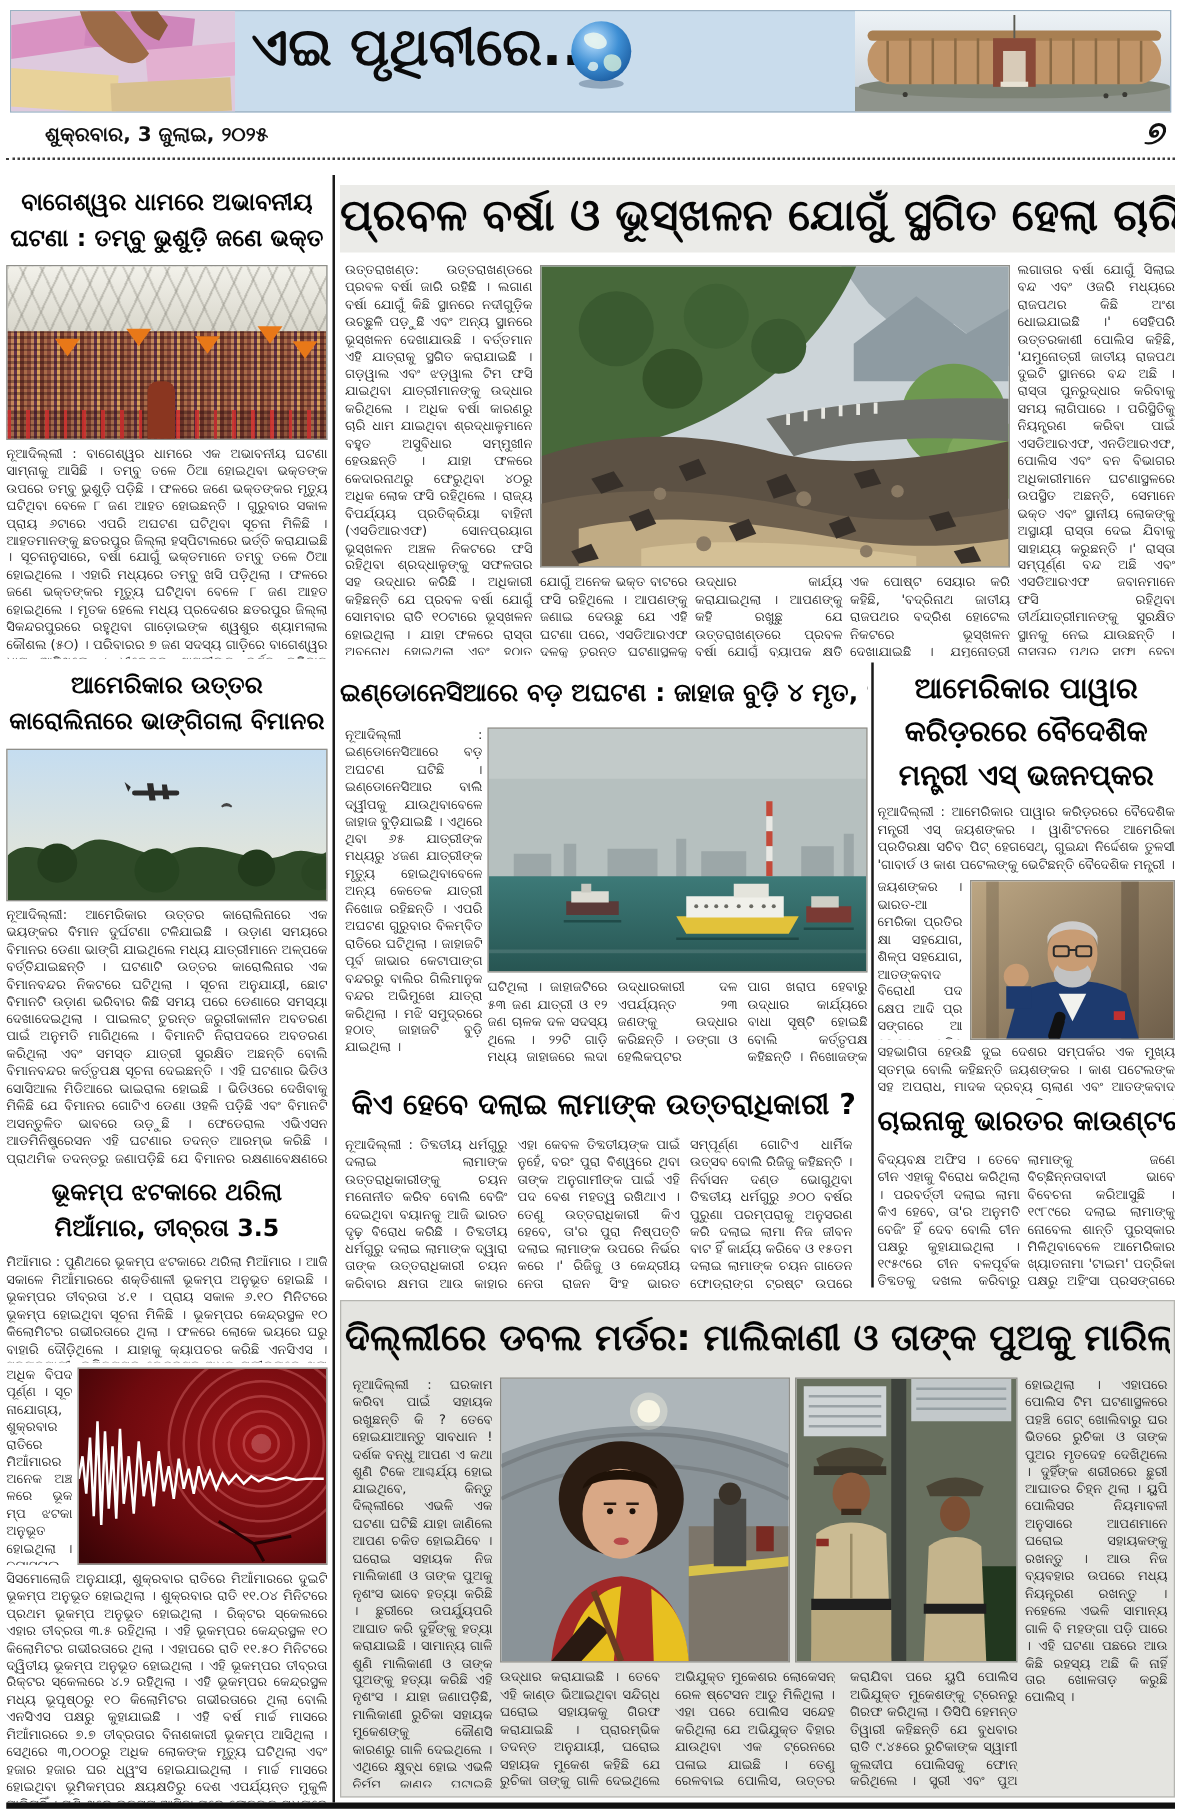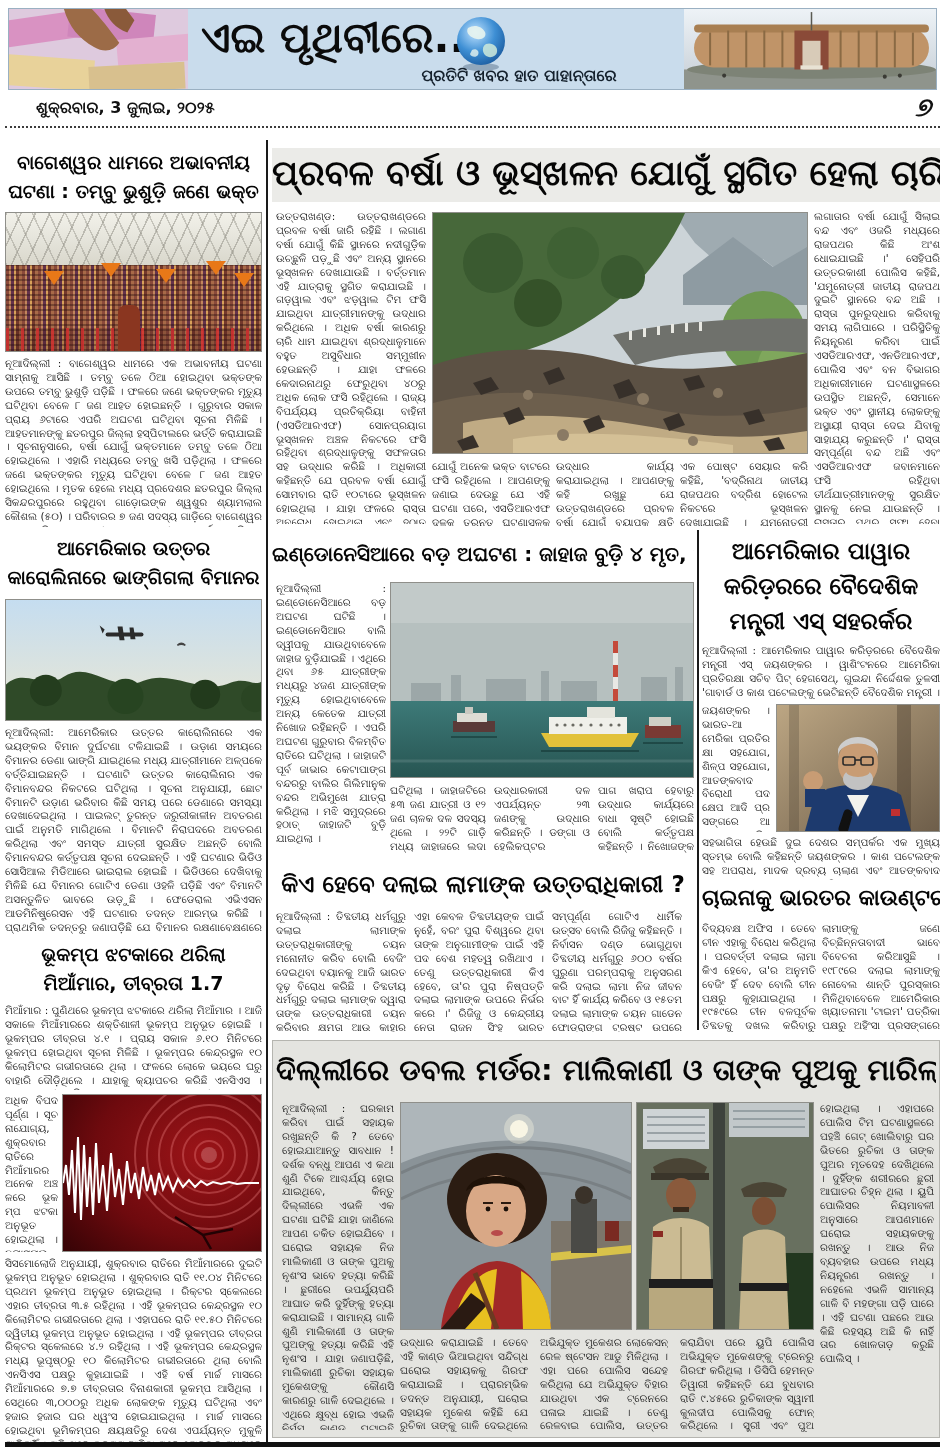--- a/index.html
+++ b/index.html
@@ -72,21 +72,20 @@
             <stop offset="100%" stop-color="#1a5a9e"></stop>
         </radialGradient>
       </defs>
       <ellipse cx="29" cy="53" rx="18" ry="4" fill="rgba(40,70,100,.35)"></ellipse>
       <circle cx="29" cy="27" r="24" fill="url(#gb)"></circle>
       <path d="M16 14 C 22 10 30 12 33 18 C 35 23 30 26 25 25 C 19 24 13 19 16 14 Z" fill="#e8f4ee" opacity=".9"></path>
       <path d="M34 30 C 40 28 46 32 45 38 C 44 43 37 45 33 41 C 30 38 30 32 34 30 Z" fill="#cfeadb" opacity=".85"></path>
       <path d="M20 36 C 24 34 28 37 26 41 C 24 44 19 43 18 40 Z" fill="#e8f4ee" opacity=".8"></path>
     </svg>
   </div>
-  <div class="banner-tagline">ପ୍ରତିଟି ଖବର ହାତ ପାହାନ୍ତାରେ</div>
   <div class="ph" style="left:675px; top:-1px; width:255px; height:84px; border:none;">
     <svg viewBox="0 0 254 82" preserveAspectRatio="none">
       <defs>
           <linearGradient id="sk" x1="0" y1="0" x2="0" y2="1">
         <stop offset="0%" stop-color="#eef3f7"></stop>
             <stop offset="100%" stop-color="#c3ccd4"></stop>
           </linearGradient>
         </defs>
       <rect width="254" height="82" fill="url(#sk)"></rect>
       <rect y="60" width="254" height="22" fill="#8f948c"></rect>
@@ -162,21 +161,21 @@
     <path d="M0 122 L0 86 C 18 68 38 92 58 78 C 84 60 108 96 138 82 C 168 70 198 98 226 84 C 240 78 250 88 256 83 L256 122 Z" fill="#2f4a28"></path>
     <circle cx="40" cy="92" r="16" fill="#243d1e"></circle>
       <circle cx="120" cy="98" r="18" fill="#274421"></circle>
     <circle cx="200" cy="96" r="15" fill="#223a1c"></circle>
       <circle cx="250" cy="100" r="14" fill="#2a4523"></circle>
   </svg>
 </div>
 
 <div class="abs body-text" style="left:5px; top:726px; width:257px; height:208px;">ନୂଆଦିଲ୍ଲୀ: ଆମେରିକାର ଉତ୍ତର କାରୋଲିନାରେ ଏକ ଭୟଙ୍କର ବିମାନ ଦୁର୍ଘଟଣା ଟଳିଯାଇଛି । ଉଡ଼ାଣ ସମୟରେ ବିମାନର ଡେଣା ଭାଙ୍ଗି ଯାଇଥିଲେ ମଧ୍ୟ ଯାତ୍ରୀମାନେ ଅଳ୍ପକେ ବର୍ତ୍ତିଯାଇଛନ୍ତି । ଘଟଣାଟି ଉତ୍ତର କାରୋଲିନାର ଏକ ବିମାନବନ୍ଦର ନିକଟରେ ଘଟିଥିଲା । ସୂଚନା ଅନୁଯାୟୀ, ଛୋଟ ବିମାନଟି ଉଡ଼ାଣ ଭରିବାର କିଛି ସମୟ ପରେ ଡେଣାରେ ସମସ୍ୟା ଦେଖାଦେଇଥିଲା । ପାଇଲଟ୍ ତୁରନ୍ତ ଜରୁରୀକାଳୀନ ଅବତରଣ ପାଇଁ ଅନୁମତି ମାଗିଥିଲେ । ବିମାନଟି ନିରାପଦରେ ଅବତରଣ କରିଥିଲା ଏବଂ ସମସ୍ତ ଯାତ୍ରୀ ସୁରକ୍ଷିତ ଅଛନ୍ତି ବୋଲି ବିମାନବନ୍ଦର କର୍ତ୍ତୃପକ୍ଷ ସୂଚନା ଦେଇଛନ୍ତି । ଏହି ଘଟଣାର ଭିଡିଓ ସୋସିଆଲ ମିଡିଆରେ ଭାଇରାଲ ହୋଇଛି । ଭିଡିଓରେ ଦେଖିବାକୁ ମିଳିଛି ଯେ ବିମାନର ଗୋଟିଏ ଡେଣା ଓହଳି ପଡ଼ିଛି ଏବଂ ବିମାନଟି ଅସନ୍ତୁଳିତ ଭାବରେ ଉଡ଼ୁଛି । ଫେଡେରାଲ ଏଭିଏସନ ଆଡମିନିଷ୍ଟ୍ରେସନ ଏହି ଘଟଣାର ତଦନ୍ତ ଆରମ୍ଭ କରିଛି । ପ୍ରାଥମିକ ତଦନ୍ତରୁ ଜଣାପଡ଼ିଛି ଯେ ବିମାନର ରକ୍ଷଣାବେକ୍ଷଣରେ ତ୍ରୁଟି ରହିଥିଲା । ''ସାମାନ୍ୟ ଅଘଟ'' ଘଟିଛି, କିନ୍ତୁ ପୂର୍ବରୁ ଯାଞ୍ଚ କରାଯାଇଥିଲେ ଏଭଳି ଘଟଣା ଘଟି ନଥାନ୍ତା ବୋଲି ବିଶେଷଜ୍ଞ କହିଛନ୍ତି । ଯାତ୍ରୀମାନେ ଭଗବାନଙ୍କୁ ଧନ୍ୟବାଦ ଦେଇଛନ୍ତି ।</div>
 
-<div class="abs headline h-left" style="left:5px; top:940px; width:257px; height:60px;">ଭୂକମ୍ପ ଝଟକାରେ ଥରିଲା ମିଆଁମାର, ତୀବ୍ରତା 1.7</div>
+<div class="abs headline h-left" style="left:5px; top:940px; width:257px; height:60px;">ଭୂକମ୍ପ ଝଟକାରେ ଥରିଲା ମିଆଁମାର, ତୀବ୍ରତା 3.5</div>
 
 <div class="abs body-text" style="left:5px; top:1004px; width:257px; height:86px;">ମିଆଁମାର : ପୁଣିଥରେ ଭୂକମ୍ପ ଝଟକାରେ ଥରିଲା ମିଆଁମାର । ଆଜି ସକାଳେ ମିଆଁମାରରେ ଶକ୍ତିଶାଳୀ ଭୂକମ୍ପ ଅନୁଭୂତ ହୋଇଛି । ଭୂକମ୍ପର ତୀବ୍ରତା ୪.୧ । ପ୍ରାୟ ସକାଳ ୬.୧୦ ମିନିଟରେ ଭୂକମ୍ପ ହୋଇଥିବା ସୂଚନା ମିଳିଛି । ଭୂକମ୍ପର କେନ୍ଦ୍ରସ୍ଥଳ ୧୦ କିଲୋମିଟର ଗଭୀରତାରେ ଥିଲା । ଫଳରେ ଲୋକେ ଭୟରେ ଘରୁ ବାହାରି ଦୌଡ଼ିଥିଲେ । ଯାହାକୁ କ୍ୟାପଚର କରିଛି ଏନସିଏସ । ସୂଚନାନୁଯାୟୀ, ଭୂମିକମ୍ପର କେନ୍ଦ୍ରସ୍ଥଳ ଅଧିକ ଗଭୀରତାରେ ଥିଲା । ଯାହା ଫଳରେ ପୁଣି ଥରେ ଭୂକମ୍ପ ଝଟକା ସମ୍ଭାବନା ସୃଷ୍ଟି କରିଛି । ଯାହା ଗଭୀର ଭୂକମ୍ପ ଅପେକ୍ଷା ଏହା</div>
 
 <div class="abs body-text" style="left:5px; top:1094px; width:53px; height:158px; word-break:break-all;">ଅଧିକ ବିପଦପୂର୍ଣ୍ଣ । ସୂଚନାଯୋଗ୍ୟ, ଶୁକ୍ରବାର ରାତିରେ ମିଆଁମାରର ଅନେକ ଅଞ୍ଚଳରେ ଭୂକମ୍ପ ଝଟକା ଅନୁଭୂତ ହୋଇଥିଲା । ନ୍ୟାସନାଲ ସେଣ୍ଟର ଫର</div>
 
 <div class="ph" style="left:62px; top:1094px; width:200px; height:158px;">
   <svg viewBox="0 0 198 156" preserveAspectRatio="none">
     <defs>
         <radialGradient id="rg" cx="70%" cy="38%" r="90%">
       <stop offset="0%" stop-color="#9c1418"></stop>
@@ -309,21 +308,21 @@
     <rect x="258" y="134" width="22" height="9" fill="#cfcfc6"></rect>
     <path d="M150 168 H248 M60 154 H106 M252 160 H292" stroke="rgba(10,40,38,.45)" stroke-width="2"></path>
     <path d="M0 178 H302" stroke="rgba(255,255,255,.12)" stroke-width="3"></path>
   </svg>
 </div>
 
 <div class="abs body-text" style="left:390px; top:784px; width:96px; height:70px;">ଘଟିଥିଲା । ଜାହାଜଟିରେ ୫୩ ଜଣ ଯାତ୍ରୀ ଓ ୧୨ ଜଣ ଚାଳକ ଦଳ ସଦସ୍ୟ ଥିଲେ । ୨୨ଟି ଗାଡ଼ି ମଧ୍ୟ ଜାହାଜରେ ଲଦା ହୋଇଥିଲା ବୋଲି ସୂଚନା ମିଳିଛି ।</div>
 <div class="abs body-text" style="left:494px; top:784px; width:96px; height:70px;">ଉଦ୍ଧାରକାରୀ ଦଳ ଏପର୍ଯ୍ୟନ୍ତ ୨୩ ଜଣଙ୍କୁ ଉଦ୍ଧାର କରିଛନ୍ତି । ଡଙ୍ଗା ଓ ହେଲିକପ୍ଟର ସହାୟତାରେ ଉଦ୍ଧାର କାର୍ଯ୍ୟ ଜାରି ରହିଛି ବୋଲି କୁହାଯାଇଛି ।</div>
 <div class="abs body-text" style="left:598px; top:784px; width:96px; height:70px;">ପାଗ ଖରାପ ହେବାରୁ ଉଦ୍ଧାର କାର୍ଯ୍ୟରେ ବାଧା ସୃଷ୍ଟି ହୋଇଛି ବୋଲି କର୍ତ୍ତୃପକ୍ଷ କହିଛନ୍ତି । ନିଖୋଜଙ୍କ ସନ୍ଧାନ ଜାରି ରହିଛି ।</div>
 
-<div class="abs headline h-right3" style="left:702px; top:534px; width:238px; height:106px;">ଆମେରିକାର ପାୱାର କରିଡ଼ରରେ ବୈଦେଶିକ ମନ୍ତ୍ରୀ ଏସ୍ ସହରର୍କର</div>
+<div class="abs headline h-right3" style="left:702px; top:534px; width:238px; height:106px;">ଆମେରିକାର ପାୱାର କରିଡ଼ରରେ ବୈଦେଶିକ ମନ୍ତ୍ରୀ ଏସ୍ ଭଜନପ୍କର</div>
 
 <div class="abs body-text" style="left:702px; top:644px; width:238px; height:56px;">ନୂଆଦିଲ୍ଲୀ : ଆମେରିକାର ପାୱାର କରିଡ଼ରରେ ବୈଦେଶିକ ମନ୍ତ୍ରୀ ଏସ୍ ଜୟଶଙ୍କର । ୱାଶିଂଟନରେ ଆମେରିକା ପ୍ରତିରକ୍ଷା ସଚିବ ପିଟ୍ ହେଗସେଥ୍, ଗୁଇନ୍ଦା ନିର୍ଦ୍ଦେଶକ ତୁଳସୀ 'ଗାବାର୍ଡ ଓ କାଶ ପଟେଲଙ୍କୁ ଭେଟିଛନ୍ତି ବୈଦେଶିକ ମନ୍ତ୍ରୀ । କ୍ୱାଡ୍ ସମ୍ମିଳନୀ ଅବସରରେ ଟ୍ରମ୍ପ ପ୍ରଶାସନର ଟପ୍ ନେତାଙ୍କୁ ଭେଟିଛନ୍ତି</div>
 
 <div class="abs body-text" style="left:702px; top:704px; width:68px; height:128px; word-break:break-all;">ଜୟଶଙ୍କର । ଭାରତ-ଆମେରିକା ପ୍ରତିରକ୍ଷା ସହଯୋଗ, ଶିଳ୍ପ ସହଯୋଗ, ଆତଙ୍କବାଦ ବିରୋଧୀ ପଦକ୍ଷେପ ଆଦି ପ୍ରସଙ୍ଗରେ ଆଲୋଚନା କରିଛନ୍ତି । ଭାରତ-ଆମେରିକା ପ୍ରତିରକ୍ଷା</div>
 
 <div class="ph" style="left:776px; top:704px; width:164px; height:128px;">
   <svg viewBox="0 0 162 126" preserveAspectRatio="none">
     <defs>
         <linearGradient id="jbg" x1="0" y1="0" x2="1" y2="1">
       <stop offset="0%" stop-color="#bca683"></stop>

